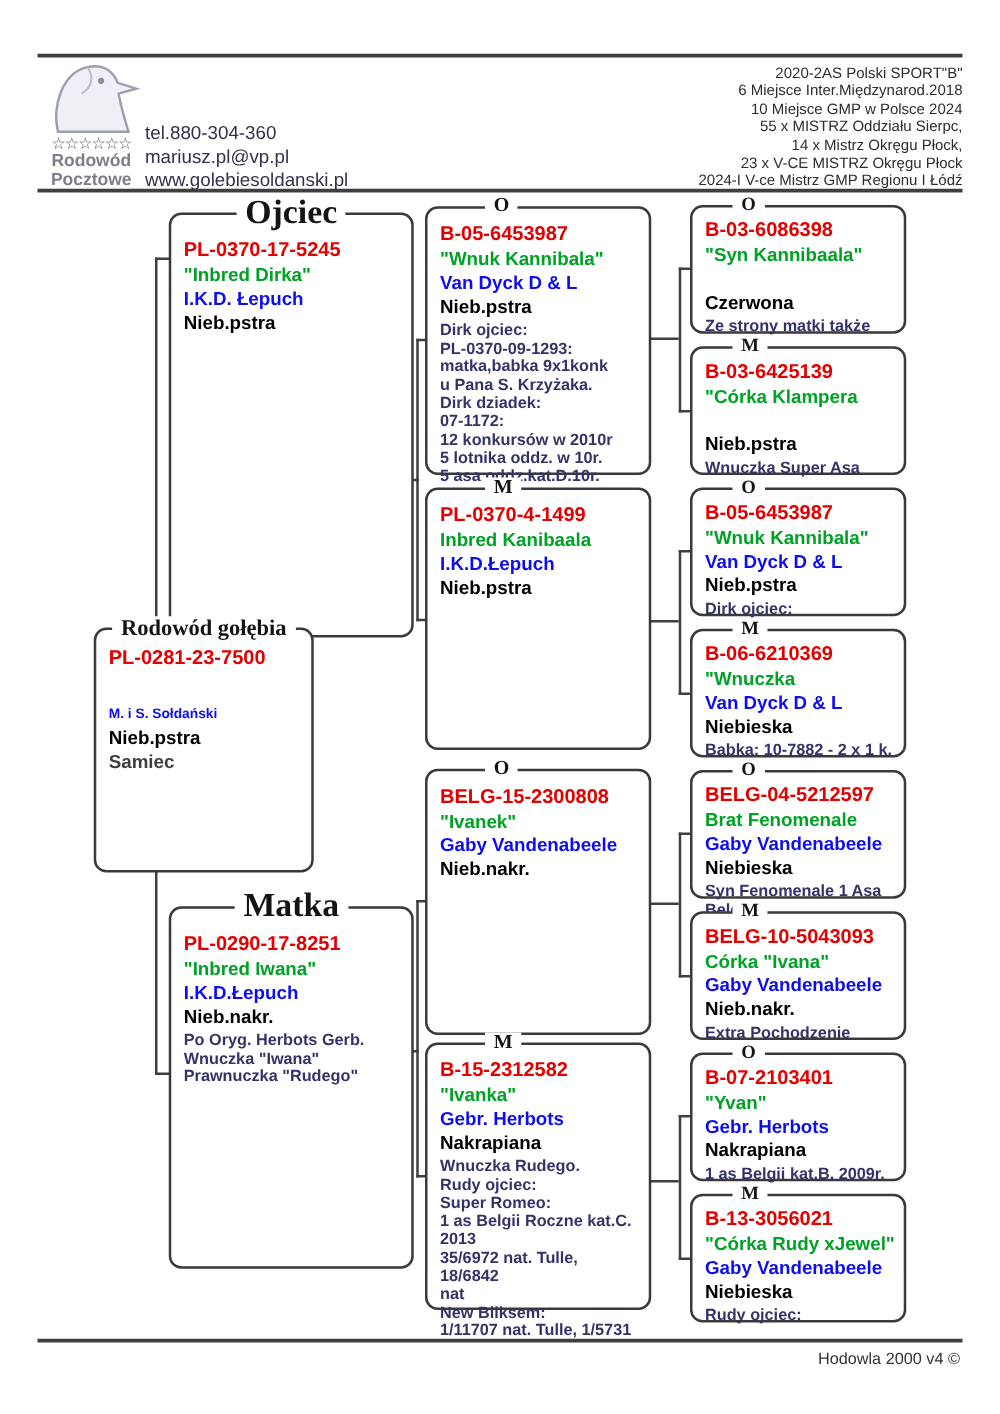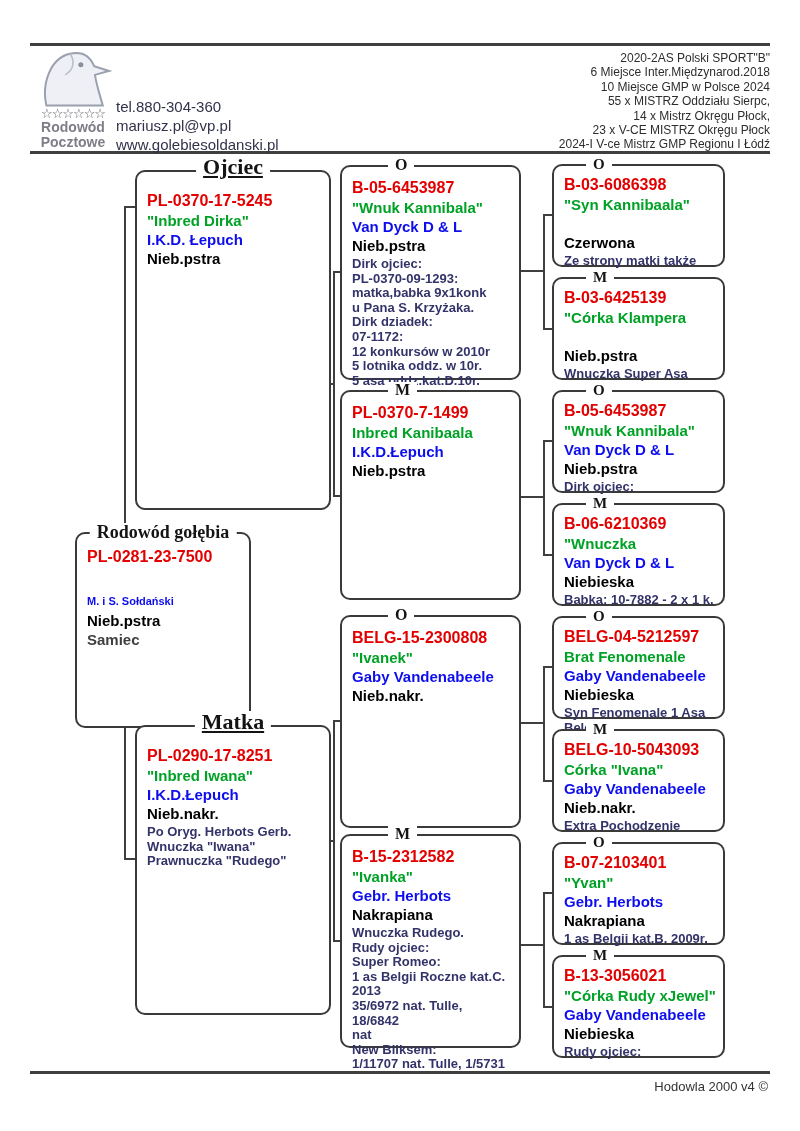--- a/index.html
+++ b/index.html
@@ -25,21 +25,21 @@
 
   
   .pbox {
     position:absolute; background:#fff; border:2px solid #3a3a3a; border-radius:10px;
     padding:5px 8px 0 10px; box-sizing:border-box;
   }
   .box-label {
     position:absolute; background:#fff; font-family:"Liberation Serif", serif; font-weight:bold;
     color:#141414; line-height:1; padding:0 7px; white-space:nowrap;
   }
-  .lbl-big { font-size:22px; top:-16px; left:50%; transform:translateX(-50%);text-decoration:underline; }
+  .lbl-big { font-size:27px; top:-16px; left:50%; transform:translateX(-50%); }
   .lbl-med { font-size:18px; top:-11px; left:50%; transform:translateX(-50%); }
   .lbl-om2 { font-size:16px; top:-10px; left:46px; }
   .lbl-om3 { font-size:15px; top:-9px; left:32px; }
 
   .ring   { color:#e30000; font-weight:bold; font-size:16px; line-height:20px; white-space:nowrap; }
   .pname  { color:#00a226; font-weight:bold; font-size:15px; line-height:19px; white-space:nowrap; }
   .breeder{ color:#0d0dee; font-weight:bold; font-size:15px; line-height:19px; min-height:19px; white-space:nowrap; }
   .owner  { color:#0d0dee; font-weight:bold; font-size:11px; line-height:20px; }
   .pcolor { color:#000000; font-weight:bold; font-size:15px; line-height:19px; min-height:19px; }
   .notes  { color:#33336a; font-weight:bold; font-size:13px; line-height:14.6px; white-space:pre-line; margin-top:2px; }
@@ -118,21 +118,21 @@
   <div class="pbox" style="left:135px;top:170px;width:196px;height:340px;">
     <div class="box-label lbl-big">Ojciec</div>
     <div style="height:14px;"></div>
     <div class="ring">PL-0370-17-5245</div>
     <div class="pname">"Inbred Dirka"</div>
     <div class="breeder">I.K.D. Łepuch</div>
     <div class="pcolor">Nieb.pstra</div>
     <div class="notes"></div>
   </div>
 
-  <div class="pbox" style="left:75px;top:532px;width:176px;height:196px;">
+  <div class="pbox" style="left:75px;top:502px;width:176px;height:196px;">
     <div class="box-label lbl-med">Rodowód gołębia</div>
     <div style="height:8px;"></div>
     <div class="ring">PL-0281-23-7500</div>
     <div class="spacer"></div>
     <div class="owner">M. i S. Sołdański</div>
     <div class="pcolor">Nieb.pstra</div>
     <div class="sex">Samiec</div>
   </div>
 
   <div class="pbox" style="left:135px;top:725px;width:196px;height:290px;">
@@ -161,21 +161,21 @@
 Dirk dziadek:
 07-1172:
 12 konkursów w 2010r
 5 lotnika oddz. w 10r.
 5 asa oddz.kat.D.10r.</div>
   </div>
 
   <div class="pbox" style="left:340px;top:390px;width:181px;height:210px;">
     <div class="box-label lbl-om2">M</div>
     <div style="height:6px;"></div>
-    <div class="ring">PL-0370-7-1499</div>
+    <div class="ring">PL-0370-4-1499</div>
     <div class="pname">Inbred Kanibaala</div>
     <div class="breeder">I.K.D.Łepuch</div>
     <div class="pcolor">Nieb.pstra</div>
     <div class="notes"></div>
   </div>
 
   <div class="pbox" style="left:340px;top:615px;width:181px;height:213px;">
     <div class="box-label lbl-om2">O</div>
     <div style="height:6px;"></div>
     <div class="ring">BELG-15-2300808</div>

